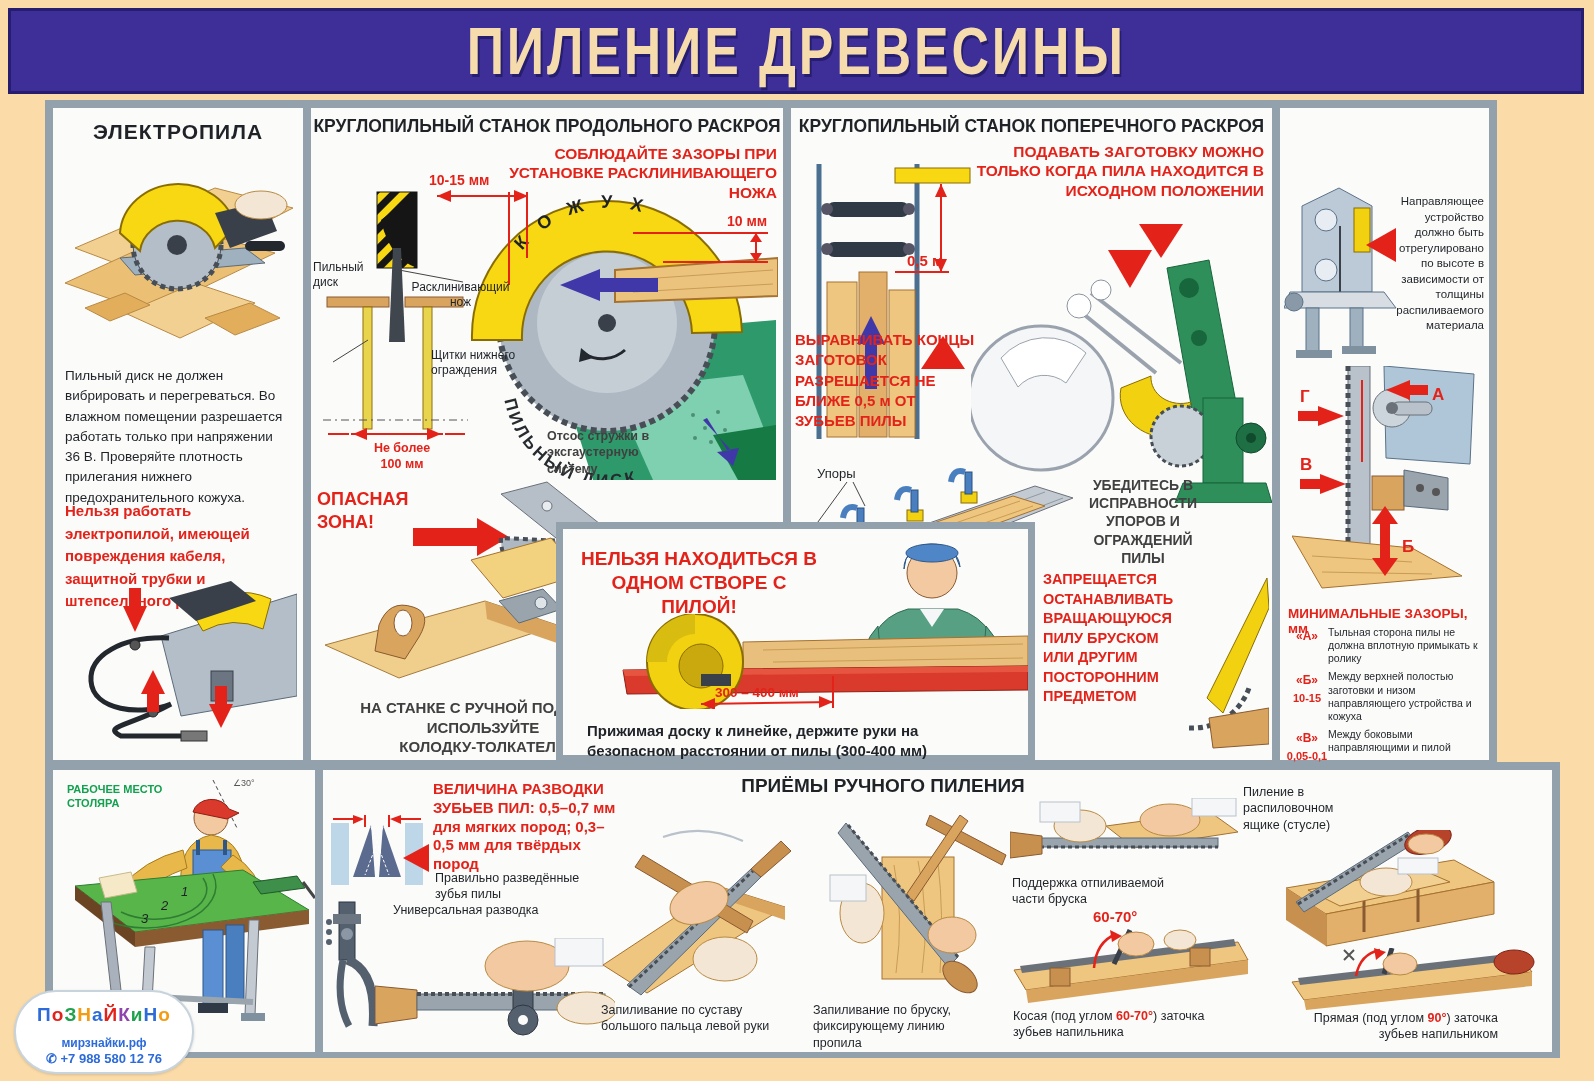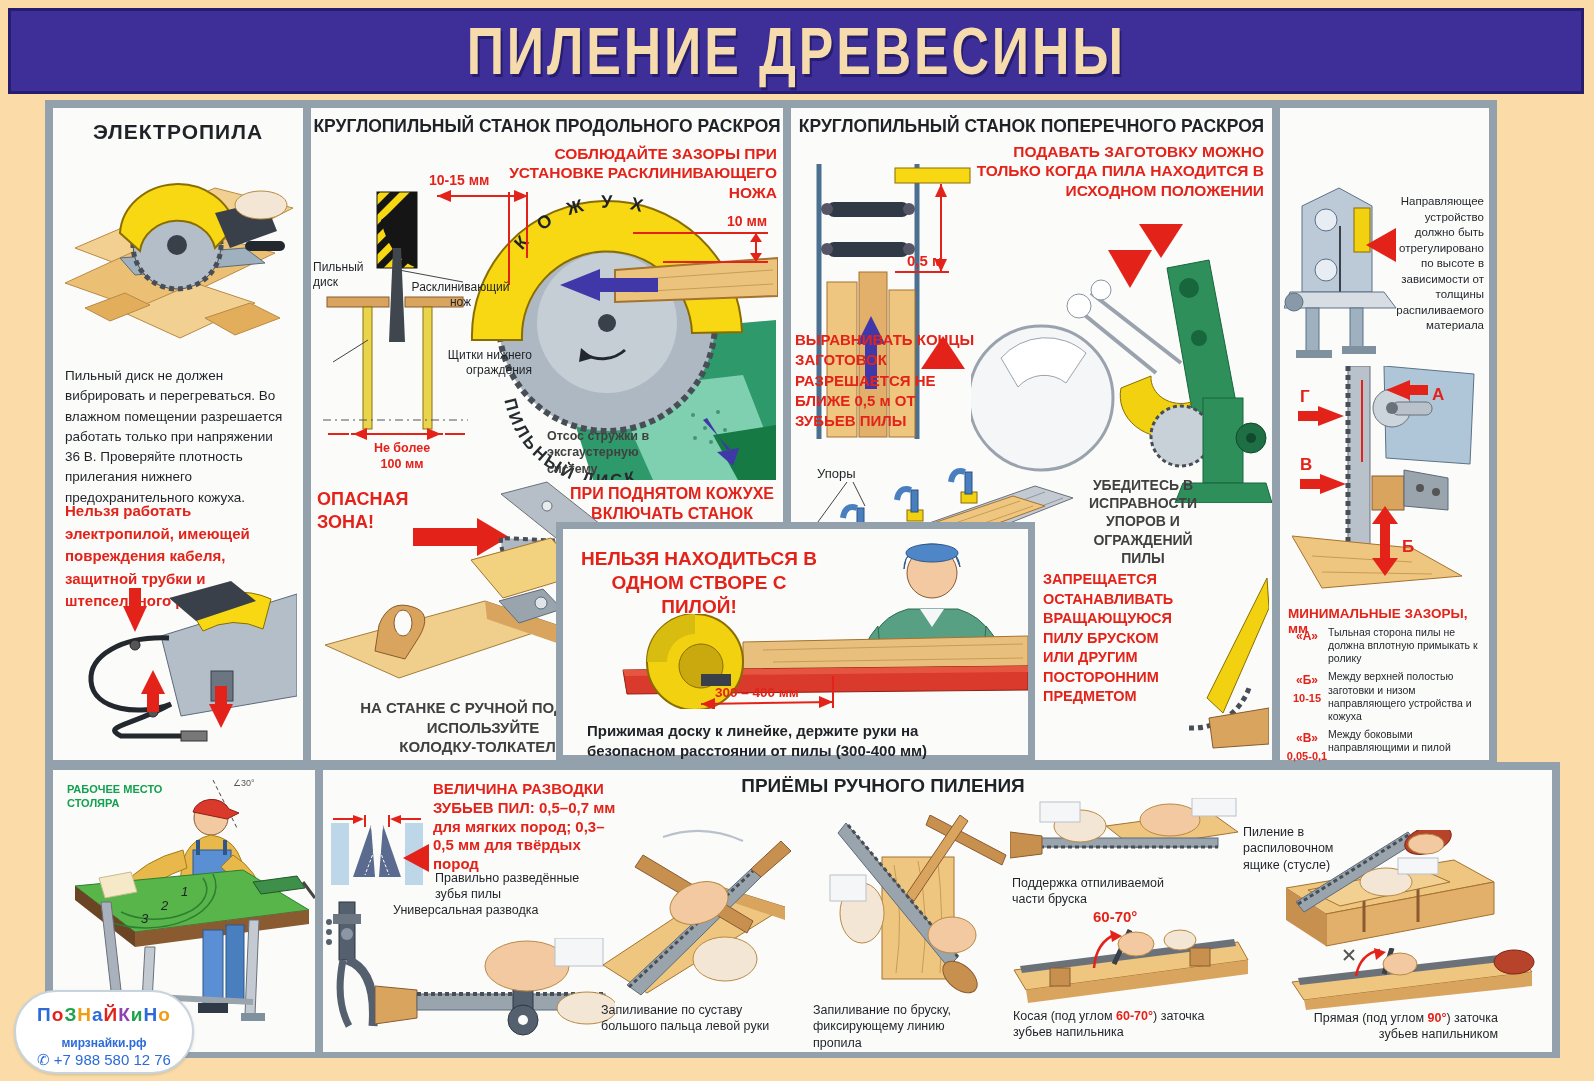--- a/index.html
+++ b/index.html
@@ -20,21 +20,21 @@
   .small{font-size:12px;line-height:1.25;}
   .leader{stroke:#444;stroke-width:1;}
   .redline{stroke:#E3231A;stroke-width:2;}
   
   .tri-left{width:0;height:0;border-top:14px solid transparent;border-bottom:14px solid transparent;border-right:26px solid #E3231A;}
   .tri-down{width:0;height:0;border-left:22px solid transparent;border-right:22px solid transparent;border-top:34px solid #E3231A;}
   
   .logo{left:14px;top:990px;width:176px;height:80px;background:#fff;border:2px solid #C7D4DD;border-radius:42px;text-align:center;z-index:60;box-shadow:0 1px 3px rgba(0,0,0,.15);}
   .logo .nm{font-size:19px;font-weight:bold;margin-top:12px;letter-spacing:1px;}
   .logo .site{font-size:12px;color:#2C6BD9;font-weight:bold;margin-top:10px;}
-  .logo .ph{font-size:15px;color:#2C6BD9;font-weight:normal;margin-top:1px;}
+  .logo .ph{font-size:13px;color:#2C6BD9;font-weight:bold;margin-top:1px;}
   svg{display:block;}
   .cap{font-size:12.5px;line-height:1.3;color:#1F2328;}
 </style>
 </head>
 <body>
 
 <div class="poster">
 
   <div class="abs banner">
     <span>ПИЛЕНИЕ ДРЕВЕСИНЫ</span>
@@ -155,30 +155,25 @@
       <line x1="443" y1="43" x2="443" y2="72" class="redline"></line>
       <polygon points="437,52 449,52 443,43" fill="#E3231A"></polygon>
         <polygon points="437,63 449,63 443,72" fill="#E3231A"></polygon>
       <text x="414" y="36" font-size="14" font-weight="bold" fill="#E3231A">10 мм</text>
       <line x1="55" y1="150" x2="20" y2="172" class="leader"></line>
         <line x1="86" y1="80" x2="150" y2="92" class="leader"></line>
     </svg>
 
     <div class="abs t-black small" style="left:2px;top:152px;width:62px;">Пильный диск</div>
     <div class="abs t-black small" style="left:92px;top:172px;width:115px;text-align:center;">Расклинивающий нож</div>
-    <div class="abs t-black small" style="left:129px;top:240px;width:92px;text-align:right;">Щитки нижнего ограждения</div>
+    <div class="abs t-black small" style="left:120px;top:240px;width:92px;">Щитки нижнего ограждения</div>
     <div class="abs t-red" style="left:36px;top:332px;width:110px;font-size:12.5px;text-align:center;line-height:1.3;">
       <span>Не более</span><br><span>100 мм</span>
     </div>
     <div class="abs t-blue" style="left:236px;top:320px;width:118px;font-size:12.5px;line-height:1.3;">Отсос стружки в эксгаустерную систему</div>
-    <div class="abs" style="left:250px;top:376px;width:222px;text-align:center;line-height:1.25;color:#E3231A;font-weight:bold;">
-      <span style="font-size:16px;">ПРИ ПОДНЯТОМ КОЖУХЕ</span><br>
-      <span style="font-size:16px;">ВКЛЮЧАТЬ СТАНОК</span><br>
-      <span style="font-size:21px;">ЗАПРЕЩАЕТСЯ!</span>
-    </div>
     <div class="abs t-red" style="left:6px;top:380px;width:120px;font-size:18px;line-height:1.3;">ОПАСНАЯ ЗОНА!</div>
     <svg class="abs" style="left:40px;top:368px;" width="300" height="130" viewBox="0 0 300 130">
       <rect x="62" y="52" width="64" height="18" fill="#E3231A"></rect>
         <polygon points="126,42 126,80 158,61" fill="#E3231A"></polygon>
       <polygon points="150,18 196,6 292,82 250,98" fill="#B6BEC7" stroke="#6B7178"></polygon>
       <circle cx="196" cy="30" r="5" fill="#e8ecef" stroke="#6B7178"></circle>
         <circle cx="248" cy="72" r="5" fill="#e8ecef" stroke="#6B7178"></circle>
       <path d="M150,62 a42,42 0 0 0 84,4 Z" fill="#AEB8C2" stroke="#474E56" stroke-width="4" stroke-dasharray="5 4"></path>
       <polygon points="120,84 200,62 232,98 152,122" fill="#F2D27E" stroke="#A5722F"></polygon>
     </svg>
@@ -511,21 +506,21 @@
       <line x1="120" y1="2" x2="104" y2="36" stroke="#3A4049" stroke-width="5"></line>
       <ellipse cx="126" cy="16" rx="18" ry="12" fill="#F2C9A0" stroke="#B98A43"></ellipse>
       <path d="M84,40 Q86,14 106,6" fill="none" stroke="#E3231A" stroke-width="2.5"></path>
       <polygon points="100,2 112,8 102,14" fill="#E3231A"></polygon>
       <ellipse cx="170" cy="12" rx="16" ry="10" fill="#F4E6D4" stroke="#B98A43"></ellipse>
     </svg>
     <div class="abs cap" style="left:690px;top:238px;width:210px;">
       <span>Косая (под углом </span><span class="t-red">60-70°</span><span>) заточка зубьев напильника</span>
     </div>
 
-    <div class="abs cap" style="left:920px;top:14px;width:110px;margin-top:40px;">Пиление в распиловочном ящике (стусле)</div>
+    <div class="abs cap" style="left:920px;top:14px;width:110px;">Пиление в распиловочном ящике (стусле)</div>
     <svg class="abs" style="left:945px;top:60px;" width="235" height="118" viewBox="0 0 235 118">
       <polygon points="18,58 186,30 226,52 58,84" fill="#EFC67F" stroke="#A5722F"></polygon>
       <polygon points="58,84 226,52 226,84 58,116" fill="#E2B06A" stroke="#A5722F"></polygon>
       <polygon points="18,58 58,84 58,116 18,90" fill="#C8904F"></polygon>
       <line x1="96" y1="66" x2="96" y2="102" stroke="#8A5A30" stroke-width="3"></line>
         <line x1="150" y1="56" x2="150" y2="92" stroke="#8A5A30" stroke-width="3"></line>
       <polygon points="40,60 150,38 182,52 72,76" fill="#F2D091" stroke="#A5722F"></polygon>
       <polygon points="140,2 28,72 36,82 148,12" fill="#9AA4AD" stroke="#5B6B7A"></polygon>
       <line x1="30" y1="74" x2="142" y2="4" stroke="#474E56" stroke-width="3" stroke-dasharray="4 3"></line>
       <ellipse cx="160" cy="10" rx="24" ry="13" fill="#B8432B" stroke="#7d2418" transform="rotate(-18 160 10)"></ellipse>

